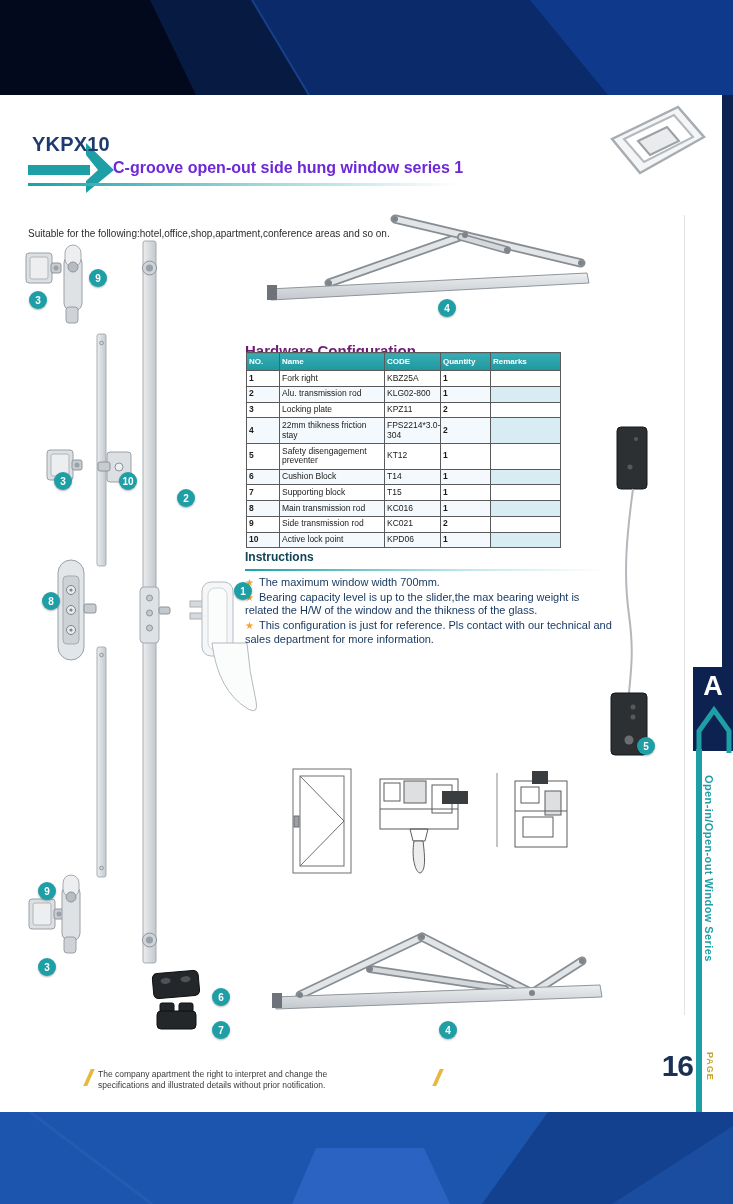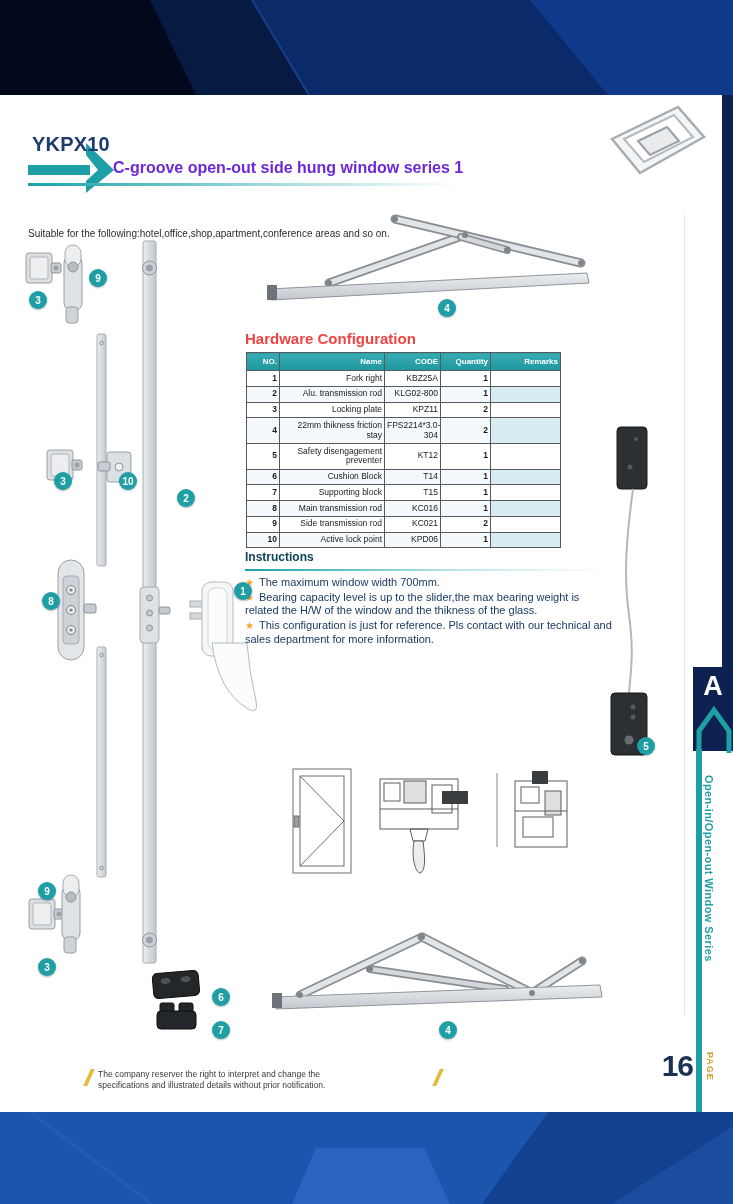--- a/index.html
+++ b/index.html
@@ -11,24 +11,24 @@
   
   .brand-wrap{position:absolute;left:24px;top:38px;width:120px;height:52px;}
   .brand-text{position:absolute;left:8px;top:0;font-size:20px;font-weight:bold;color:#1d3b6f;letter-spacing:0.2px;}
   .brand-arrow{position:absolute;left:0;top:0;}
   .page-title{position:absolute;left:113px;top:64px;font-size:16px;font-weight:bold;color:#6d28d9;}
   .title-rule{position:absolute;left:28px;top:88px;width:432px;height:3px;
     background:linear-gradient(to right,#17a3aa,#9fd9dc 55%,rgba(255,255,255,0));}
   .page-subtitle{position:absolute;left:28px;top:94px;font-size:10px;color:#2c2c2c;margin-top:39px;}
 
   
-  .table-title{position:absolute;left:245px;top:235px;font-size:15px;font-weight:bold;color:#ef4444;}
+  .table-title{position:absolute;left:245px;top:247px;font-size:15px;font-weight:bold;color:#701a75;}
   .hw-table{position:absolute;left:246px;top:257px;width:314px;border-collapse:collapse;
     font-size:8.5px;color:#1a1a1a;table-layout:fixed;}
-  .hw-table th,.hw-table td{border:1px solid #5a5a5a;text-align:right;padding:2.5px 2px;line-height:1.15;}
+  .hw-table th,.hw-table td{border:1px solid #5a5a5a;text-align:left;padding:2.5px 2px;line-height:1.15;}
   .hw-table th{background:linear-gradient(#3aacb3,#1d98a0);color:#ffffff;font-size:8px;font-weight:bold;padding:4px 2px;}
   .hw-table col.c-no{width:33px}.hw-table col.c-name{width:105px}.hw-table col.c-code{width:56px}
   .hw-table col.c-qty{width:50px}.hw-table col.c-rem{width:70px}
   .hw-table tr.alt{background:#f3f9fc;}
   .hw-table tr.alt td.remarks{background:#d8ecf4;}
   .hw-table td.qty,.hw-table td.no{font-weight:bold;}
 
   
   .instr-title{position:absolute;left:245px;top:455px;font-size:12px;font-weight:bold;color:#0f4557;}
   .instr-rule{position:absolute;left:245px;top:474px;width:360px;height:2px;
@@ -397,17 +397,17 @@
       <span>A</span>
     </div>
     <svg class="art" style="left:692px;top:598px;" width="42" height="62">
       <path d="M7,60 L7,38 L22,17 L37,38 L37,60" fill="none" stroke="#1e9fa6" stroke-width="5"></path>
     </svg>
     <div class="teal-bar"></div>
     <div class="series-vert">Open-in/Open-out Window Series</div>
     <div class="page-vert">PAGE</div>
 
     <div class="slash slash-left"></div>
-    <div class="note note-left">The company reserver the right to interpret and change the specifications and illustrated details without prior notification.</div>
+    <div class="note note-left">The company apartment the right to interpret and change the specifications and illustrated details without prior notification.</div>
     <div class="slash slash-right"></div>
     <div class="page-num">16</div>
   </div>
 </div>
 
 </body></html>

